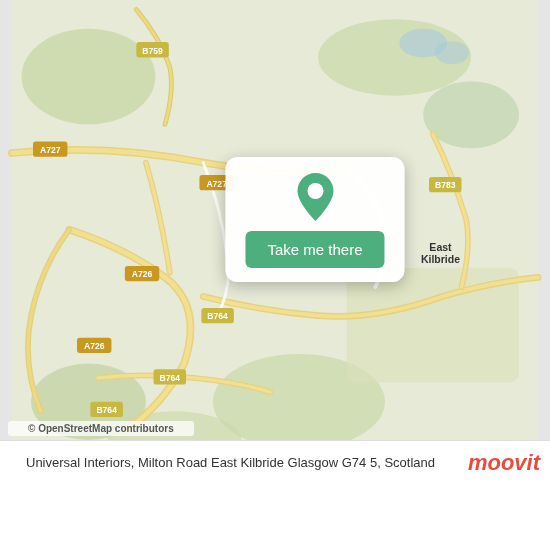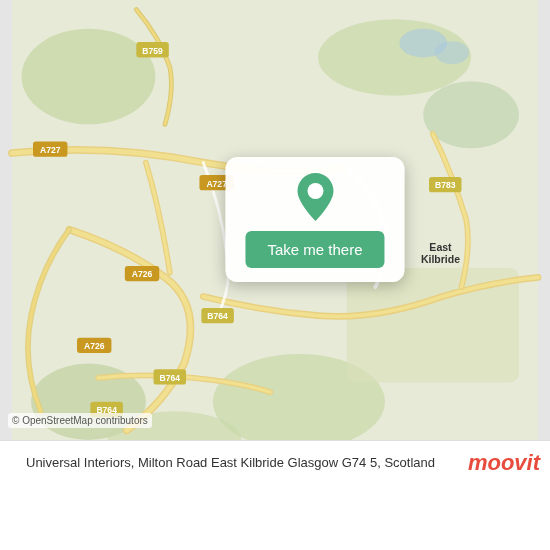--- a/index.html
+++ b/index.html
@@ -62,27 +62,28 @@
       border-radius: 6px;
       padding: 10px 22px;
       font-size: 15px;
       font-weight: 500;
       cursor: pointer;
       white-space: nowrap;
     }
 
     .attribution {
       position: absolute;
-      bottom: 56px;
+      bottom: 48px;
       left: 8px;
       font-size: 10px;
       color: #555;
       background: rgba(255,255,255,0.75);
-      padding: 2px 4px;
+      padding: 2px 20px;
       border-radius: 3px;
+      font-weight: bold;
     }
 
     .footer-bar {
       position: absolute;
       bottom: 0;
       left: 0;
       right: 0;
       height: 44px;
       background: white;
       border-top: 1px solid #ddd;

